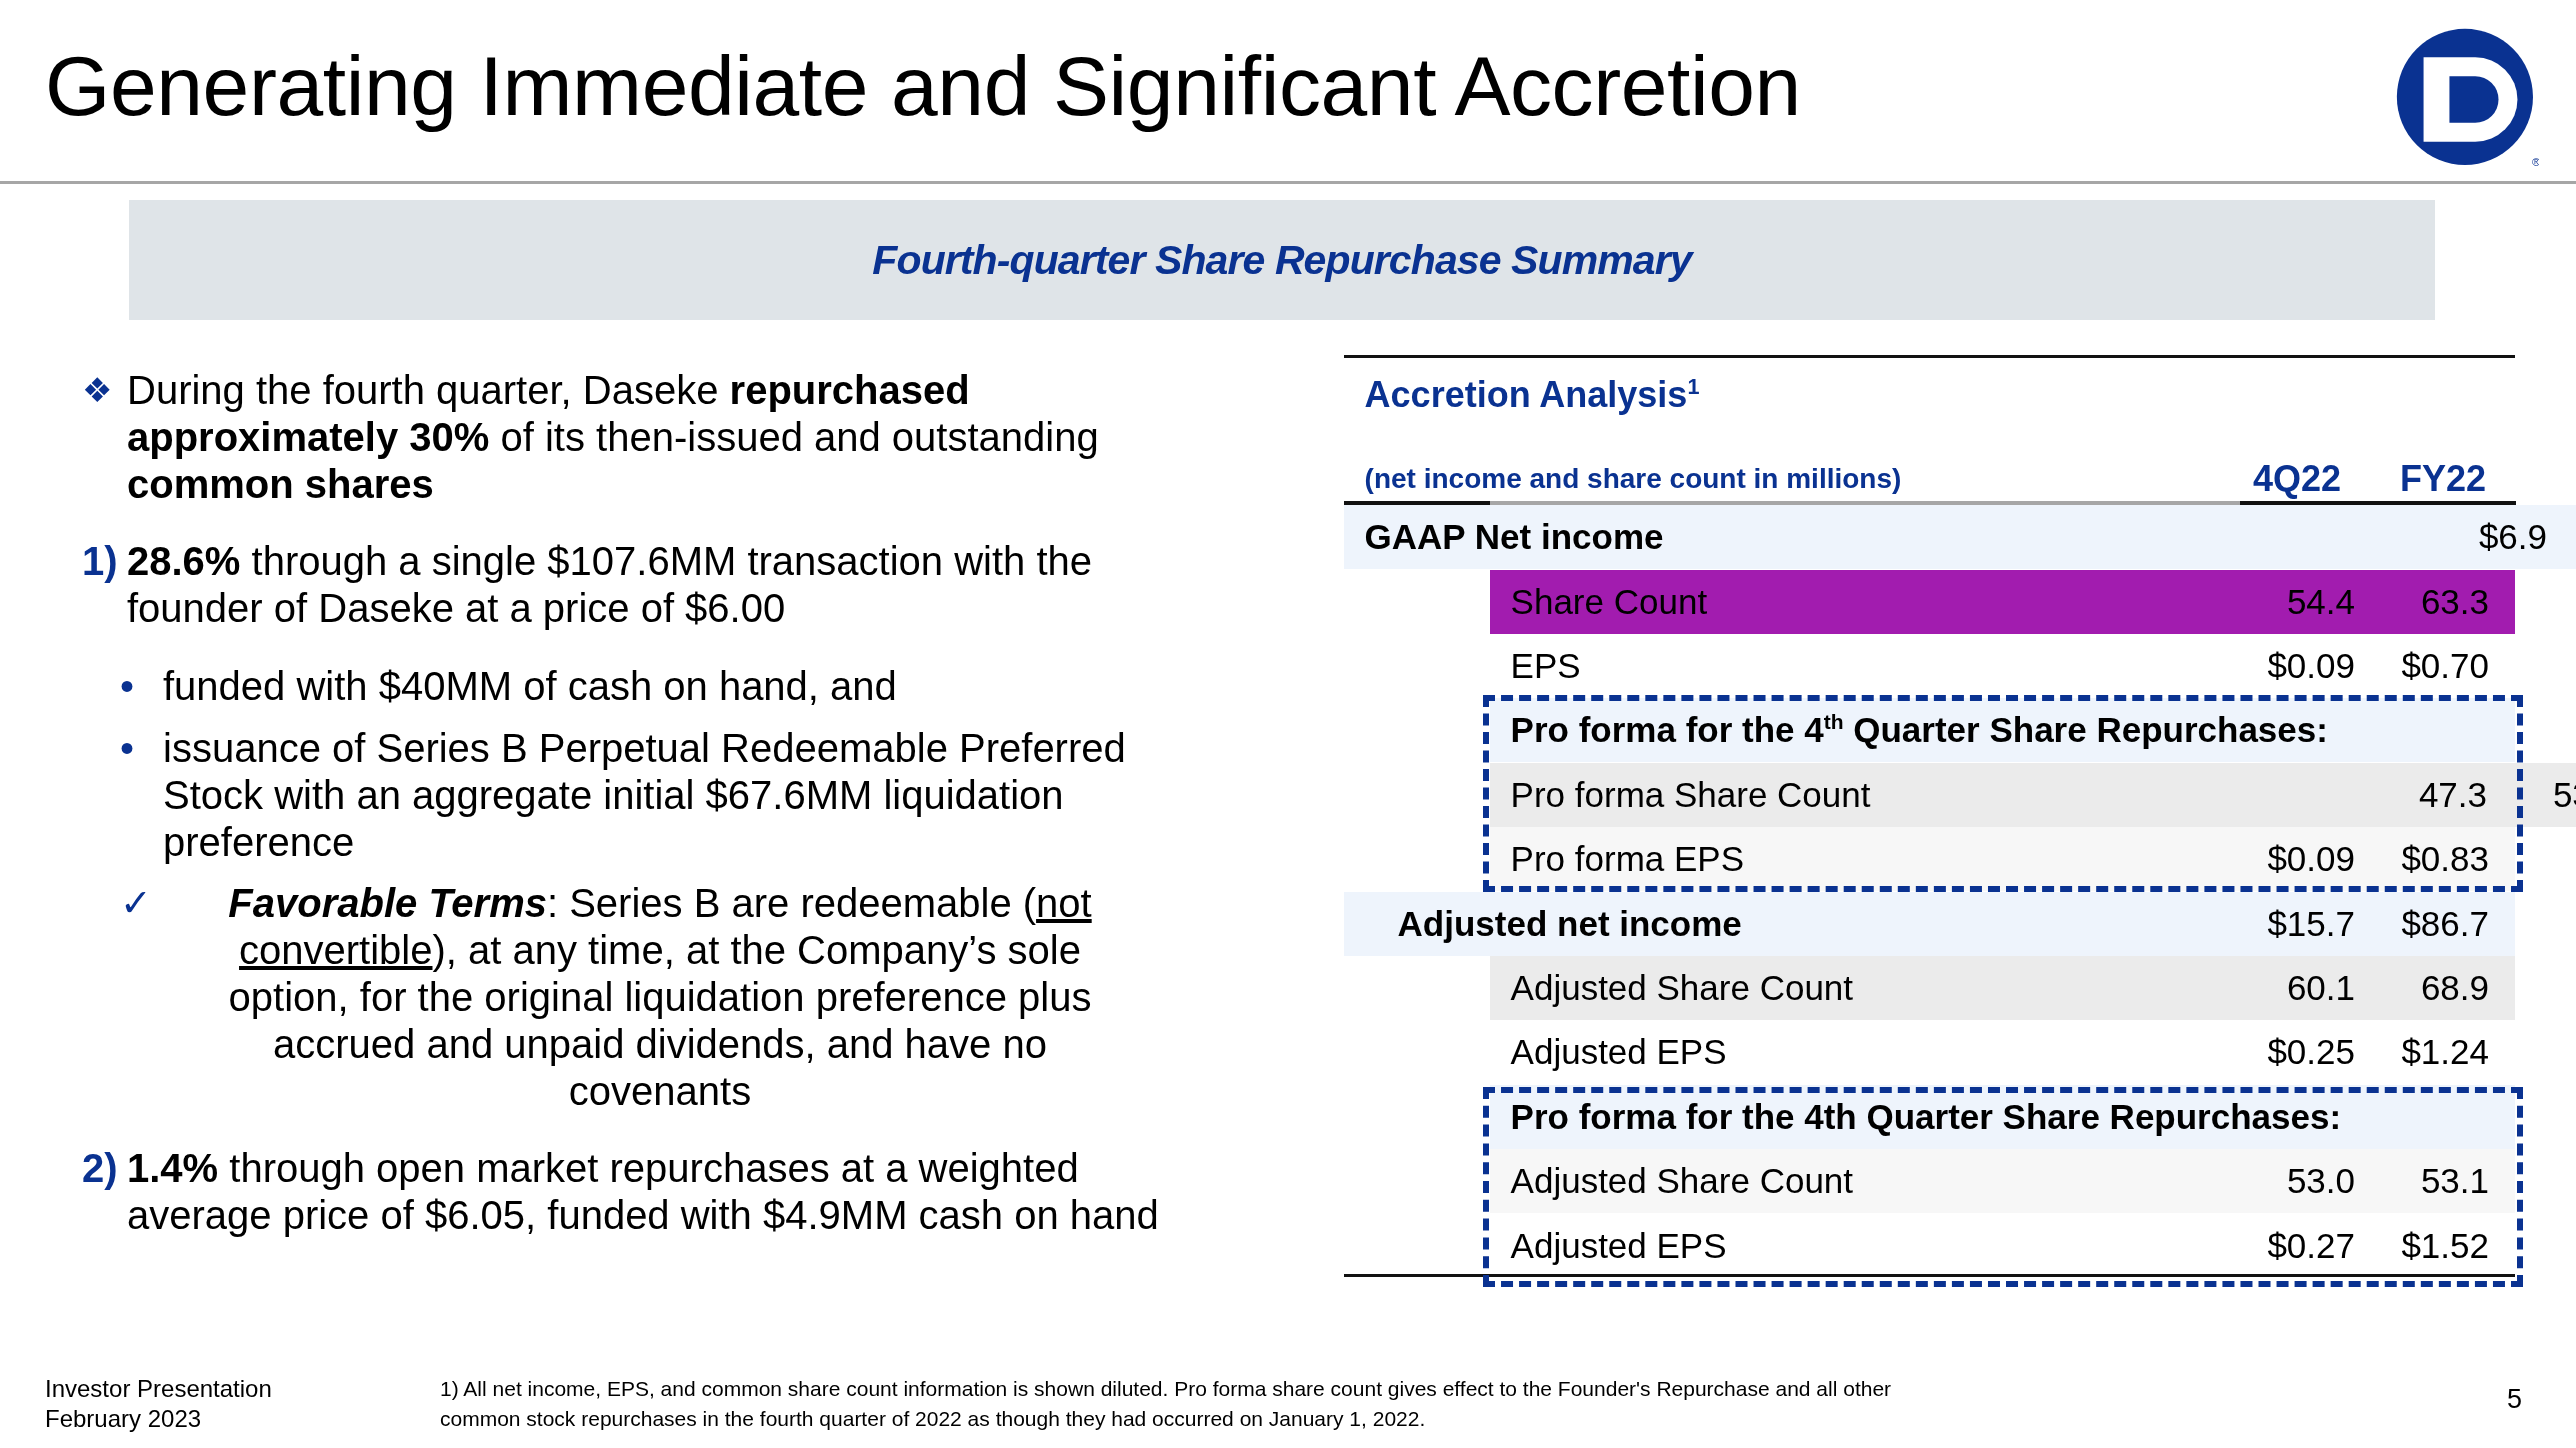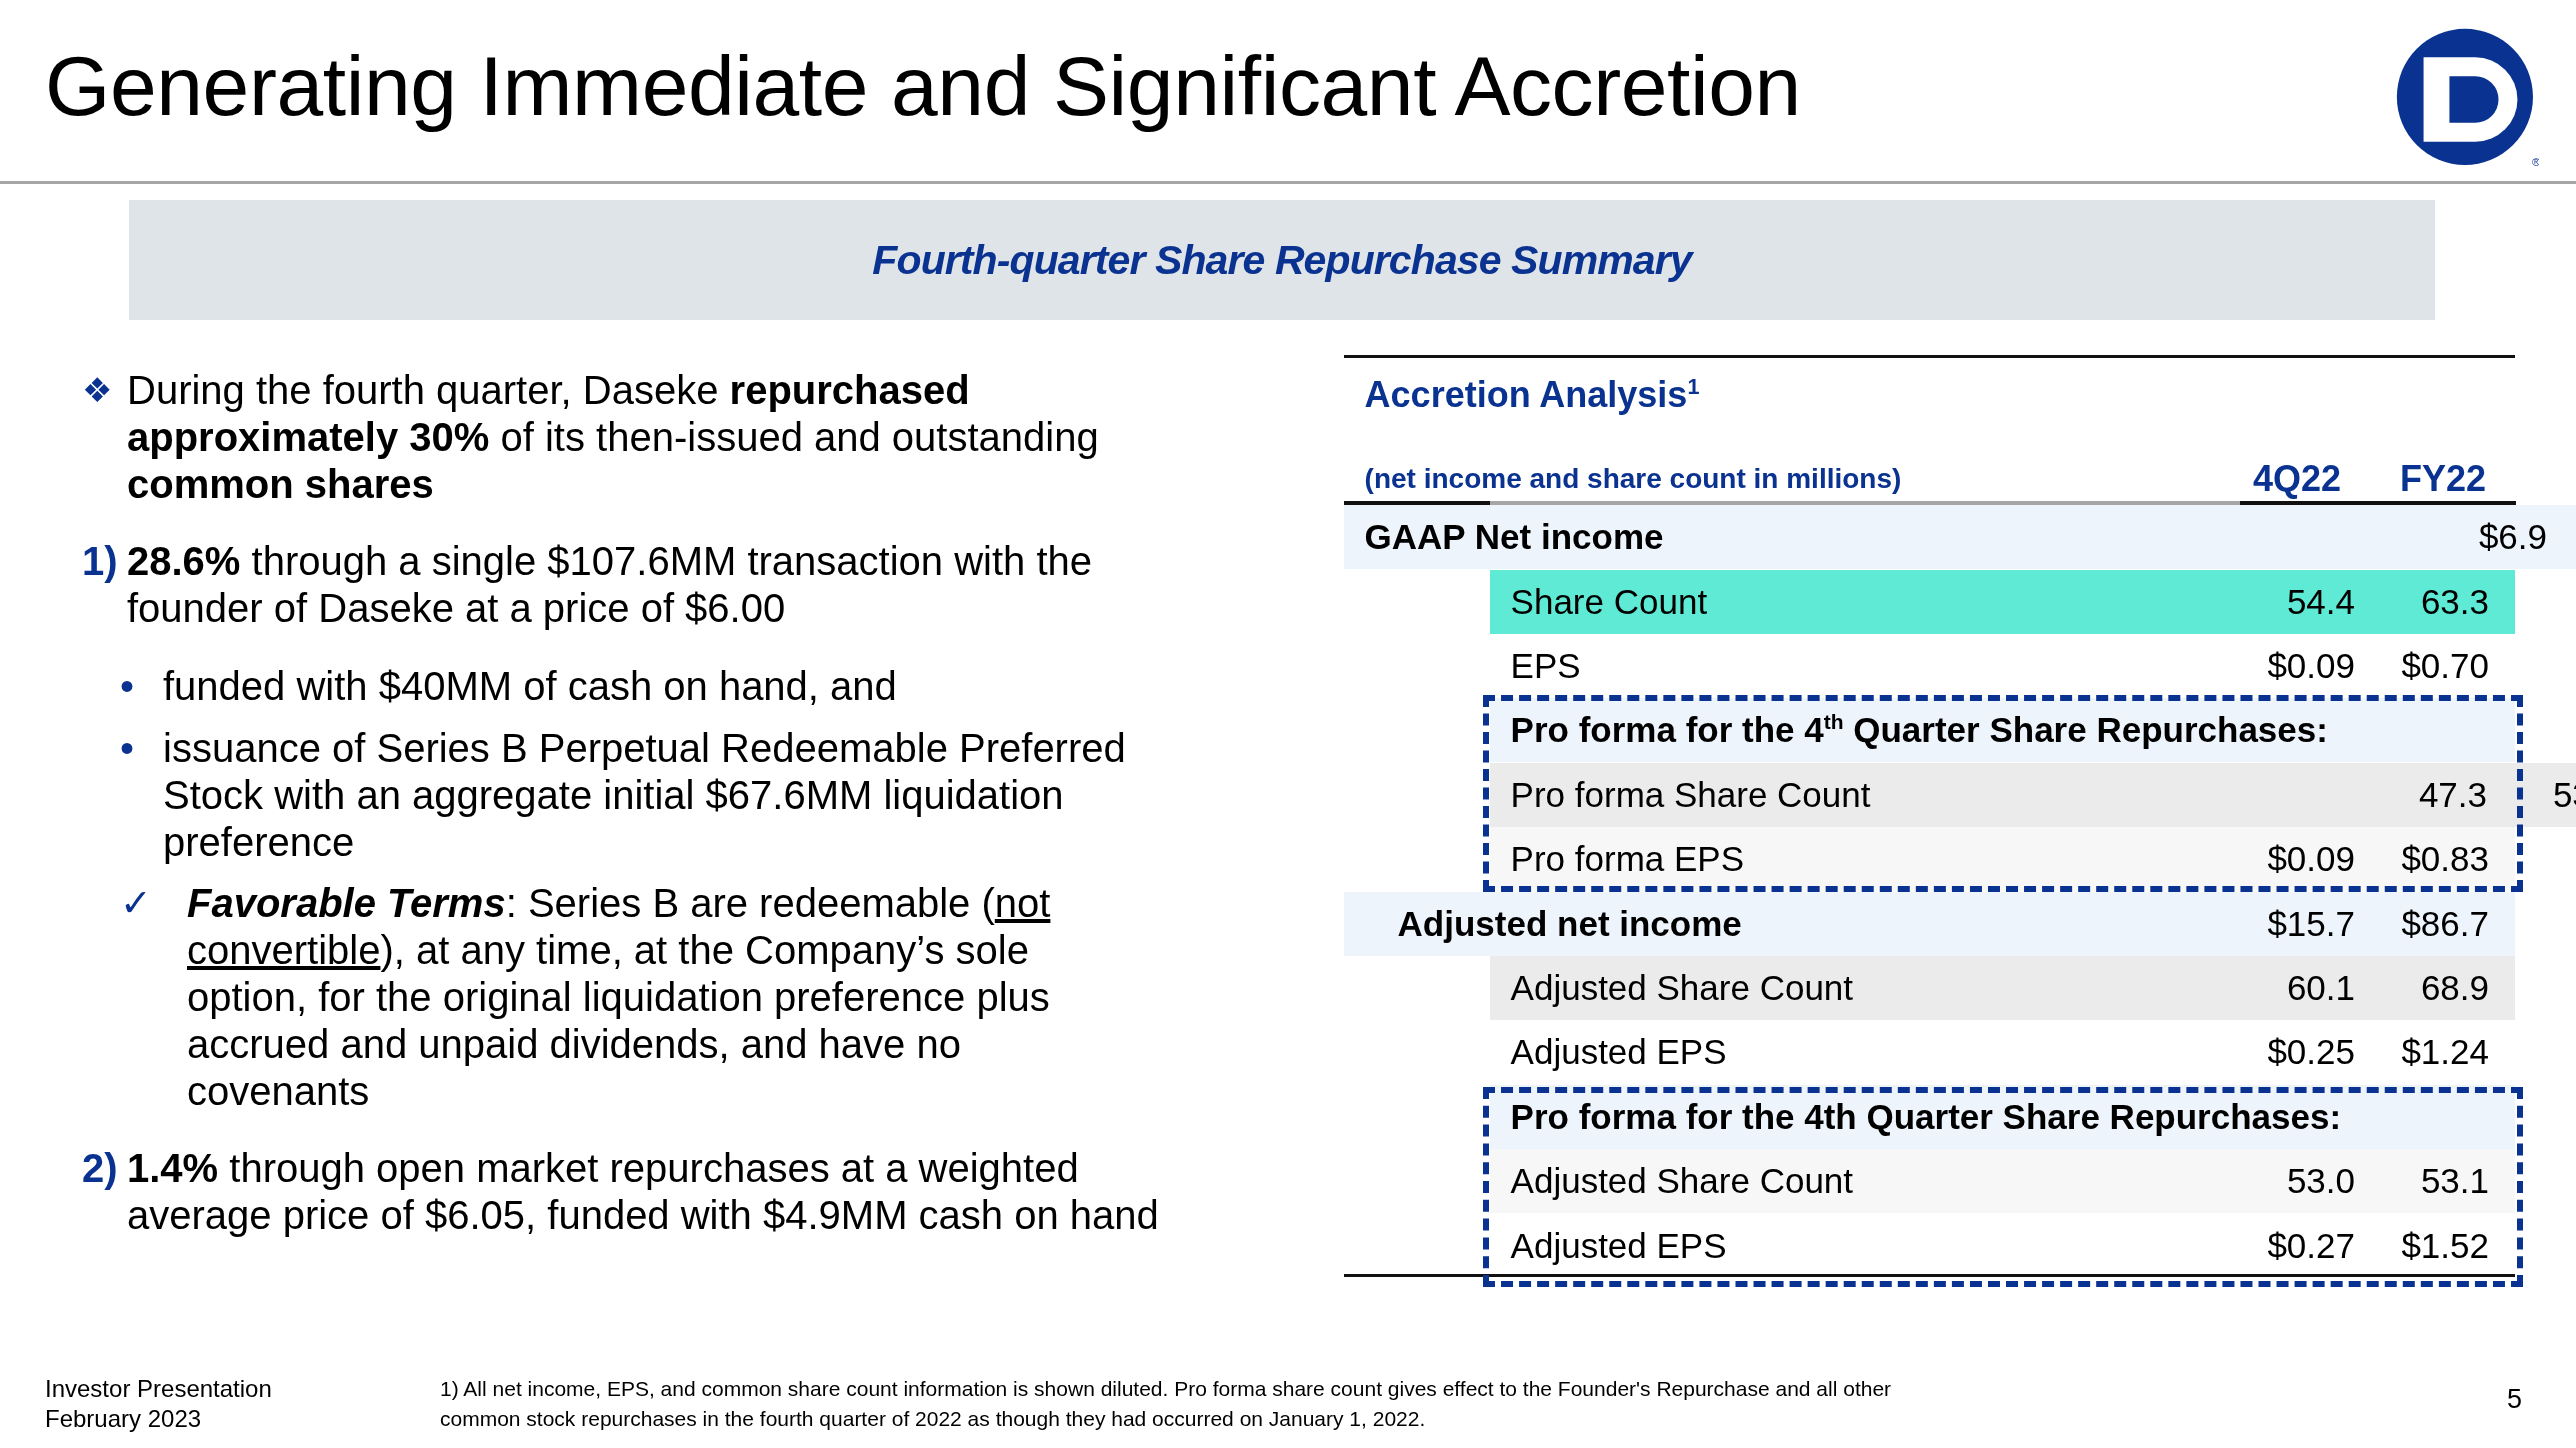--- a/index.html
+++ b/index.html
@@ -72,21 +72,21 @@
   <div class="tx" style="margin-left:43px;">funded with $40MM of cash on hand, and</div>
 </div>
 
 <div class="lp" style="top:725px; left:120px; width:1108px;">
   <span class="mk blue">•</span>
   <div class="tx" style="margin-left:43px;">issuance of Series B Perpetual Redeemable Preferred Stock with an aggregate initial $67.6MM liquidation preference</div>
 </div>
 
 <div class="lp" style="top:880px; left:120px; width:1013px;">
   <span class="mk blue" style="font-size:38px;">✓</span>
-  <div class="tx" style="margin-left:67px;"><span class="bi">Favorable Terms</span><span>: Series B are redeemable (</span><span class="u">not convertible</span><span>), at any time, at the Company’s sole option, for the original liquidation preference plus accrued and unpaid dividends, and have no covenants</span></div>
+  <div class="tx" style="margin-left:67px;text-align:center;"><span class="bi">Favorable Terms</span><span>: Series B are redeemable (</span><span class="u">not convertible</span><span>), at any time, at the Company’s sole option, for the original liquidation preference plus accrued and unpaid dividends, and have no covenants</span></div>
 </div>
 
 <div class="lp" style="top:1145px;">
   <span class="mk blue b">2)</span>
   <div class="tx"><span class="b">1.4%</span><span> through open market repurchases at a weighted average price of $6.05, funded with $4.9MM cash on hand</span></div>
 </div>
 
 <div id="tbl" class="abs">
   <div class="rule-top"></div>
   <div class="th-title">
@@ -98,21 +98,21 @@
   <div class="rule-mid" style="left:0; width:146px; background:#111;"></div>
   <div class="rule-mid" style="left:146px; width:750px; background:#a6a6a6;"></div>
   <div class="rule-mid" style="left:896px; width:276px; background:#111;"></div>
 
   <div class="row" style="top:150px; left:0; width:1363px; background:#eef4fc;">
     <span class="lbl b" style="left:20.6px;">GAAP Net income</span>
     <span class="v2" style="right:160px;">$6.9</span>
     <span class="v2" style="right:26px;">$50.2</span>
   </div>
 
-  <div class="row" style="top:215px; left:146px; width:1025px; background:#5eead4;">
+  <div class="row" style="top:215px; left:146px; width:1025px; background:#a21caf;">
     <span class="lbl" style="left:20.6px;">Share Count</span>
     <span class="v2" style="right:160px;">54.4</span>
     <span class="v2" style="right:26px;">63.3</span>
   </div>
 
   <div class="row" style="top:279px; left:146px; width:1025px; background:#ffffff;">
     <span class="lbl" style="left:20.6px;">EPS</span>
     <span class="v2" style="right:160px;">$0.09</span>
     <span class="v2" style="right:26px;">$0.70</span>
   </div>

